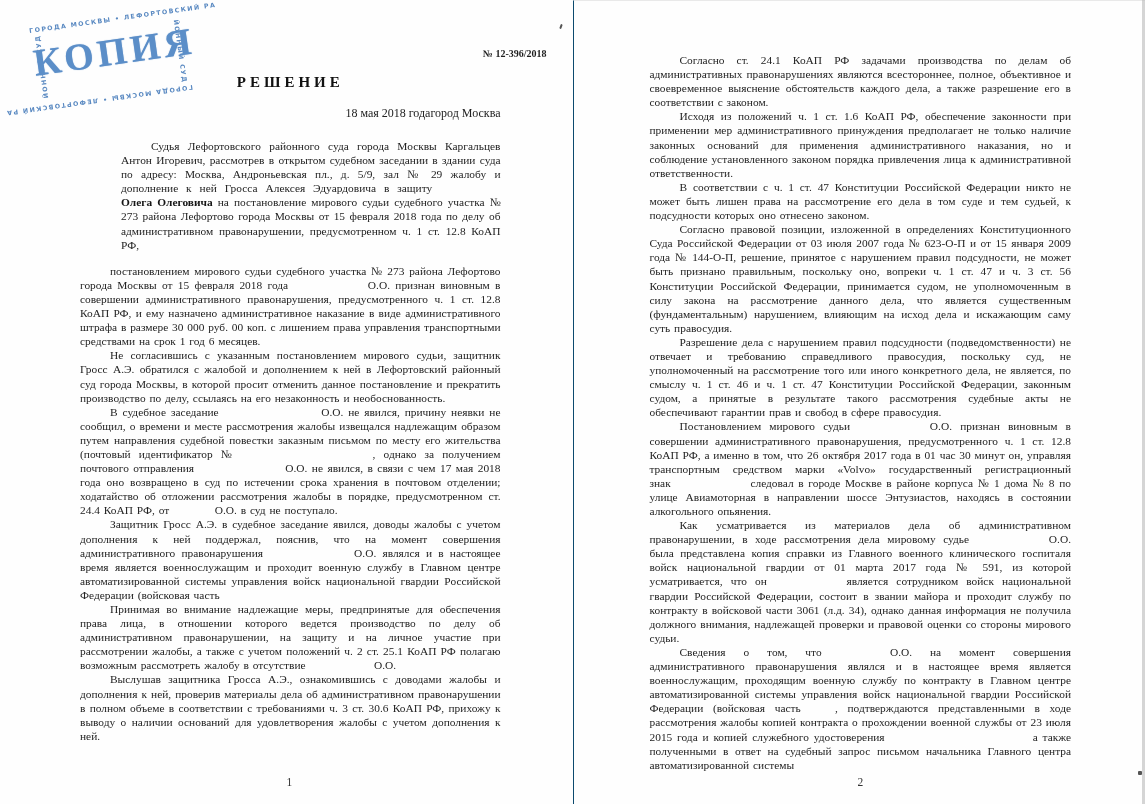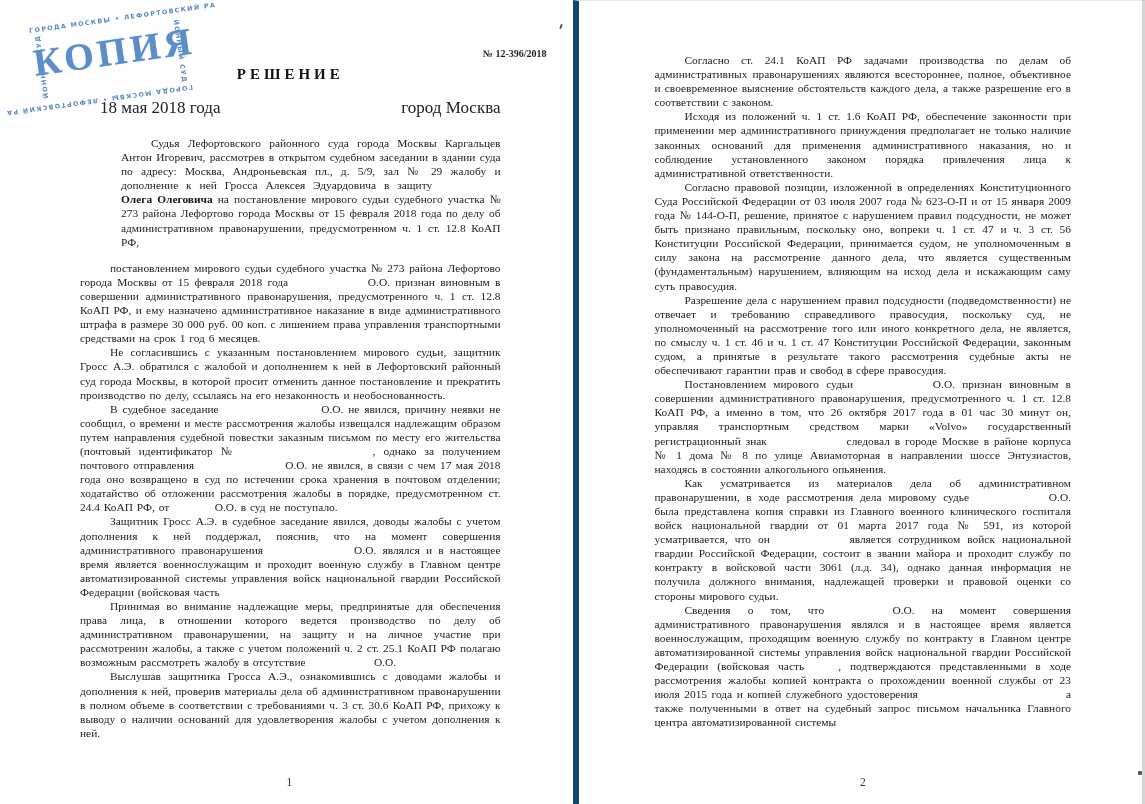--- a/index.html
+++ b/index.html
@@ -7,35 +7,35 @@
     position:relative;
     width:1145px;height:804px;
     background:#fefefe;
     display:flex;
     overflow:hidden;
     font-family:"Liberation Serif","DejaVu Serif",serif;
     color:#222222;
   }
   .page{position:relative;width:572.5px;height:804px;overflow:hidden;box-sizing:border-box;}
   .page1{padding:66px 72px 0 80px;}
-  .page2{padding:52px 74px 0 76px;border-left:6px solid #0c4a6e;border-top:1px solid #e9e9e9;}
+  .page2{padding:52px 74px 0 76px;border-left:1px solid #0c4a6e;border-top:1px solid #e9e9e9;}
   .scan-edge-right{position:absolute;right:0;top:0;width:3px;height:804px;background:#b9b9b9;opacity:.6;}
   .speck{position:absolute;background:#555;border-radius:1px;}
 
   .case-no{
     position:absolute;top:48px;right:26px;
     font-size:10px;color:#1e1e1e;font-weight:bold;
   }
   .doc-title{
-    margin:0;text-align:center;
+    margin:8px;text-align:center;
     font-size:15px;font-weight:bold;letter-spacing:4px;color:#111;
   }
   .date-city{
-    display:flex;justify-content:space-between;
-    margin-top:15px;font-size:17px;
+    display:flex;justify-content:flex-end;
+    margin-top:15px;font-size:12px;
   }
   .date-city .left{padding-left:20px;}
   .section-heading{
     margin:24px 0 0 0;text-align:center;
     font-size:13.5px;font-weight:bold;letter-spacing:3px;color:#111;
   }
   .body{margin-top:18px;}
   .body.intro{margin-top:18px;margin-left:41px;}
   .body.after-heading{margin-top:12px;}
   .para{
@@ -117,20 +117,21 @@
         <p class="para"><span>Выслушав защитника Гросса А.Э., ознакомившись с доводами жалобы и дополнения к ней, проверив материалы дела об административном правонарушении в полном объеме в соответствии с требованиями ч. 3 ст. 30.6 КоАП РФ, прихожу к выводу о наличии оснований для удовлетворения жалобы с учетом дополнения к ней.</span></p>
       </div>
 
     <div class="page-number">1</div>
   </div>
 
   <div class="page page2">
     <div class="body" style="margin-top:0;">
         <p class="para"><span>Согласно ст. 24.1 КоАП РФ задачами производства по делам об административных правонарушениях являются всестороннее, полное, объективное и своевременное выяснение обстоятельств каждого дела, а также разрешение его в соответствии с законом.</span></p>
         <p class="para"><span>Исходя из положений ч. 1 ст. 1.6 КоАП РФ, обеспечение законности при применении мер административного принуждения предполагает не только наличие законных оснований для применения административного наказания, но и соблюдение установленного законом порядка привлечения лица к административной ответственности.</span></p>
+        <p class="para"><span>В соответствии с ч. 1 ст. 47 Конституции Российской Федерации никто не может быть лишен права на рассмотрение его дела в том суде и тем судьей, к подсудности которых оно отнесено законом.</span></p>
         <p class="para"><span>Согласно правовой позиции, изложенной в определениях Конституционного Суда Российской Федерации от 03 июля 2007 года № 623-О-П и от 15 января 2009 года № 144-О-П, решение, принятое с нарушением правил подсудности, не может быть признано правильным, поскольку оно, вопреки ч. 1 ст. 47 и ч. 3 ст. 56 Конституции Российской Федерации, принимается судом, не уполномоченным в силу закона на рассмотрение данного дела, что является существенным (фундаментальным) нарушением, влияющим на исход дела и искажающим саму суть правосудия.</span></p>
         <p class="para"><span>Разрешение дела с нарушением правил подсудности (подведомственности) не отвечает и требованию справедливого правосудия, поскольку суд, не уполномоченный на рассмотрение того или иного конкретного дела, не является, по смыслу ч. 1 ст. 46 и ч. 1 ст. 47 Конституции Российской Федерации, законным судом, а принятые в результате такого рассмотрения судебные акты не обеспечивают гарантии прав и свобод в сфере правосудия.</span></p>
         <p class="para"><span>Постановлением мирового судьи       О.О. признан виновным в совершении административного правонарушения, предусмотренного ч. 1 ст. 12.8 КоАП РФ, а именно в том, что 26 октября 2017 года в 01 час 30 минут он, управляя транспортным средством марки «Volvo» государственный регистрационный знак       следовал в городе Москве в районе корпуса № 1 дома № 8 по улице Авиамоторная в направлении шоссе Энтузиастов, находясь в состоянии алкогольного опьянения.</span></p>
         <p class="para"><span>Как усматривается из материалов дела об административном правонарушении, в ходе рассмотрения дела мировому судье       О.О. была представлена копия справки из Главного военного клинического госпиталя войск национальной гвардии от 01 марта 2017 года № 591, из которой усматривается, что он       является сотрудником войск национальной гвардии Российской Федерации, состоит в звании майора и проходит службу по контракту в войсковой части 3061 (л.д. 34), однако данная информация не получила должного внимания, надлежащей проверки и правовой оценки со стороны мирового судьи.</span></p>
         <p class="para"><span>Сведения о том, что      О.О. на момент совершения административного правонарушения являлся и в настоящее время является военнослужащим, проходящим военную службу по контракту в Главном центре автоматизированной системы управления войск национальной гвардии Российской Федерации (войсковая часть   , подтверждаются представленными в ходе рассмотрения жалобы копией контракта о прохождении военной службы от 23 июля 2015 года и копией служебного удостоверения             а также полученными в ответ на судебный запрос письмом начальника Главного центра автоматизированной системы</span></p>
       </div>
     <div class="page-number">2</div>
   </div>
 
   <div class="scan-edge-right"></div>

